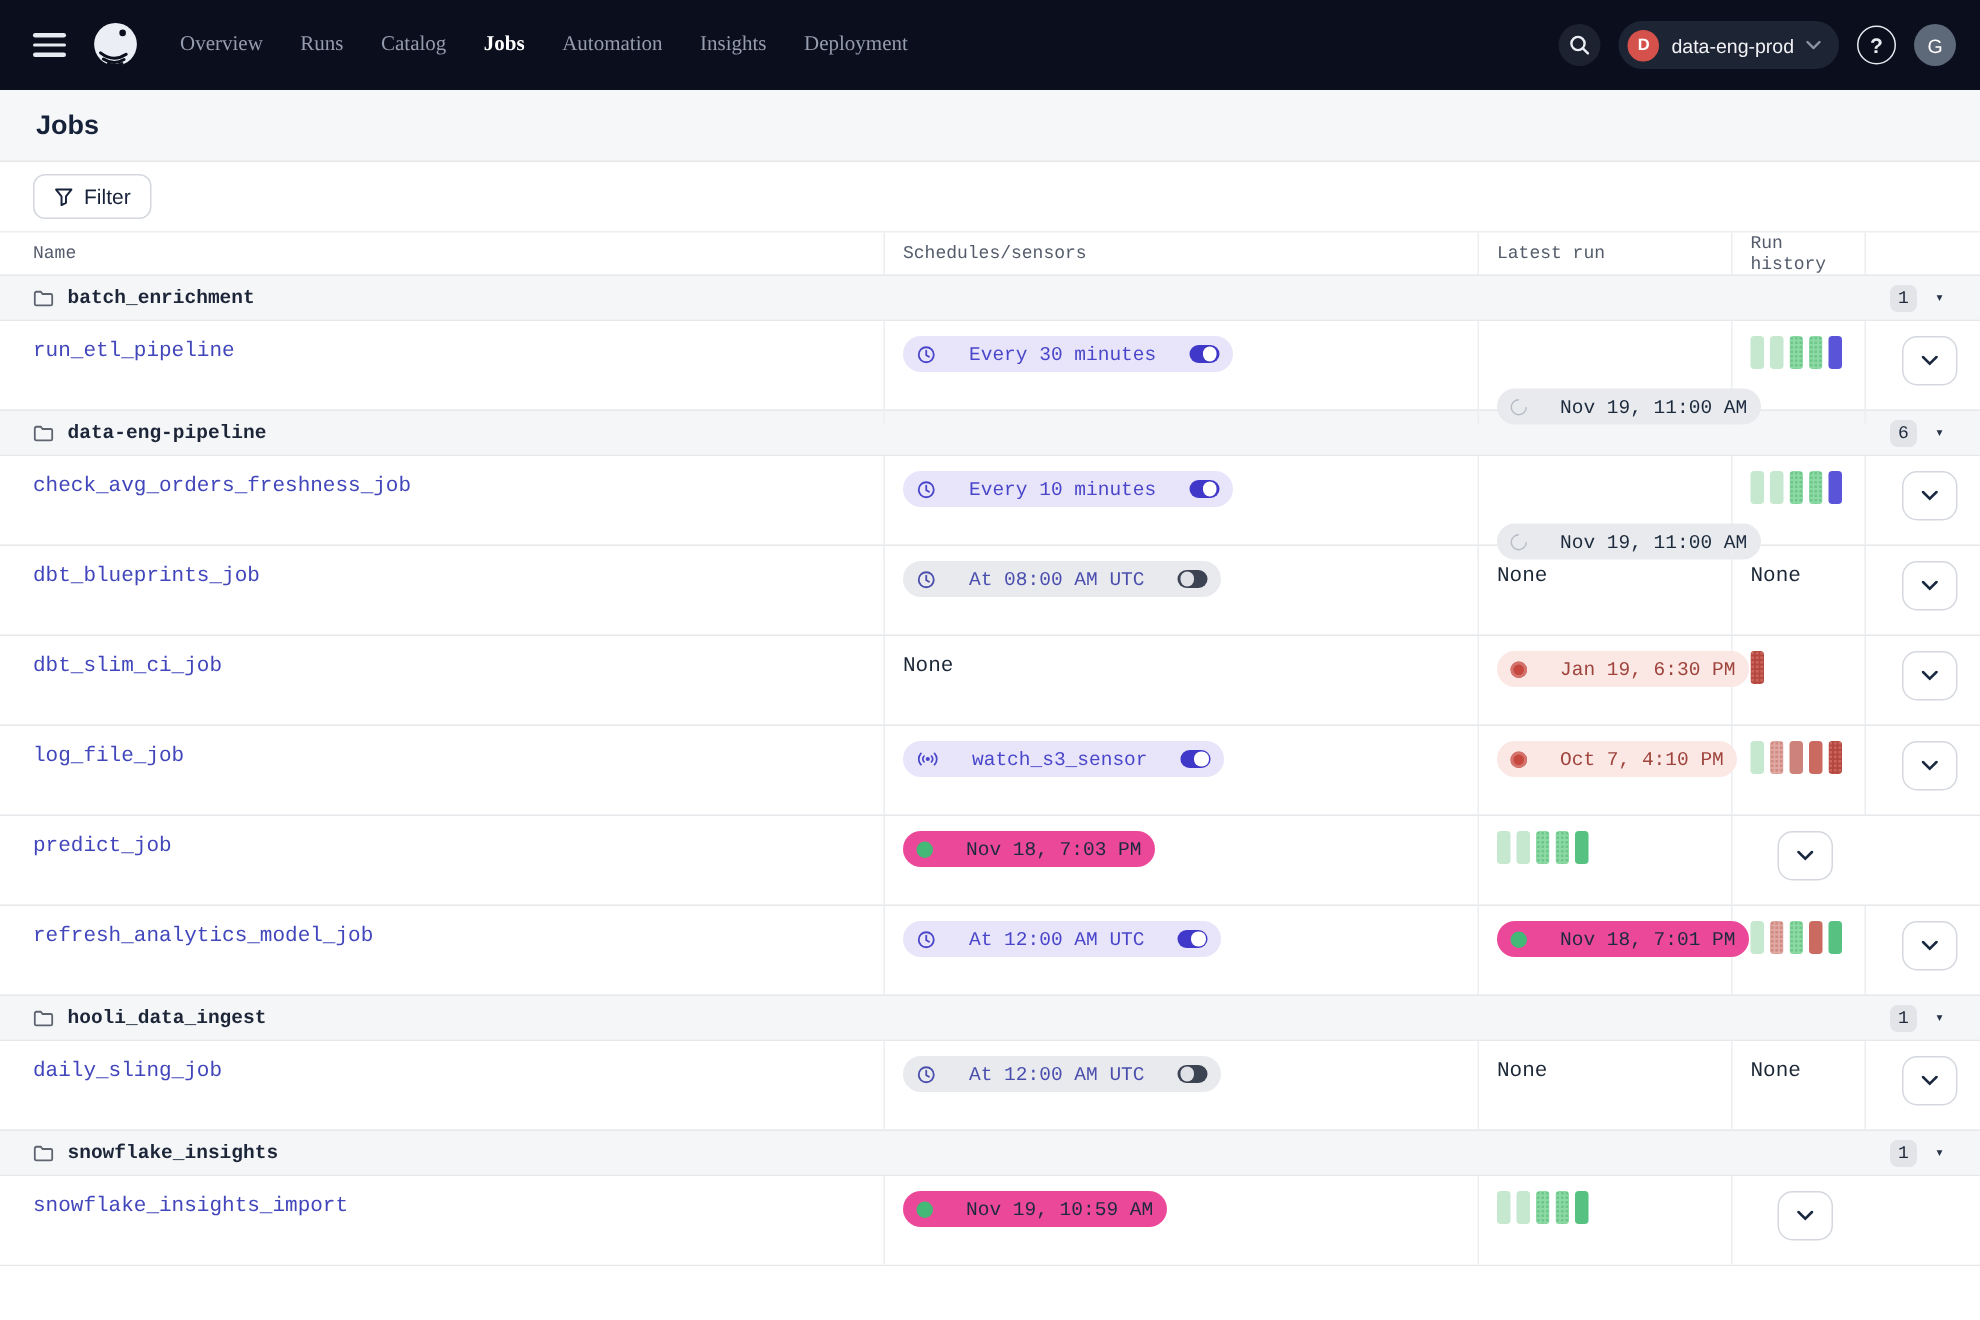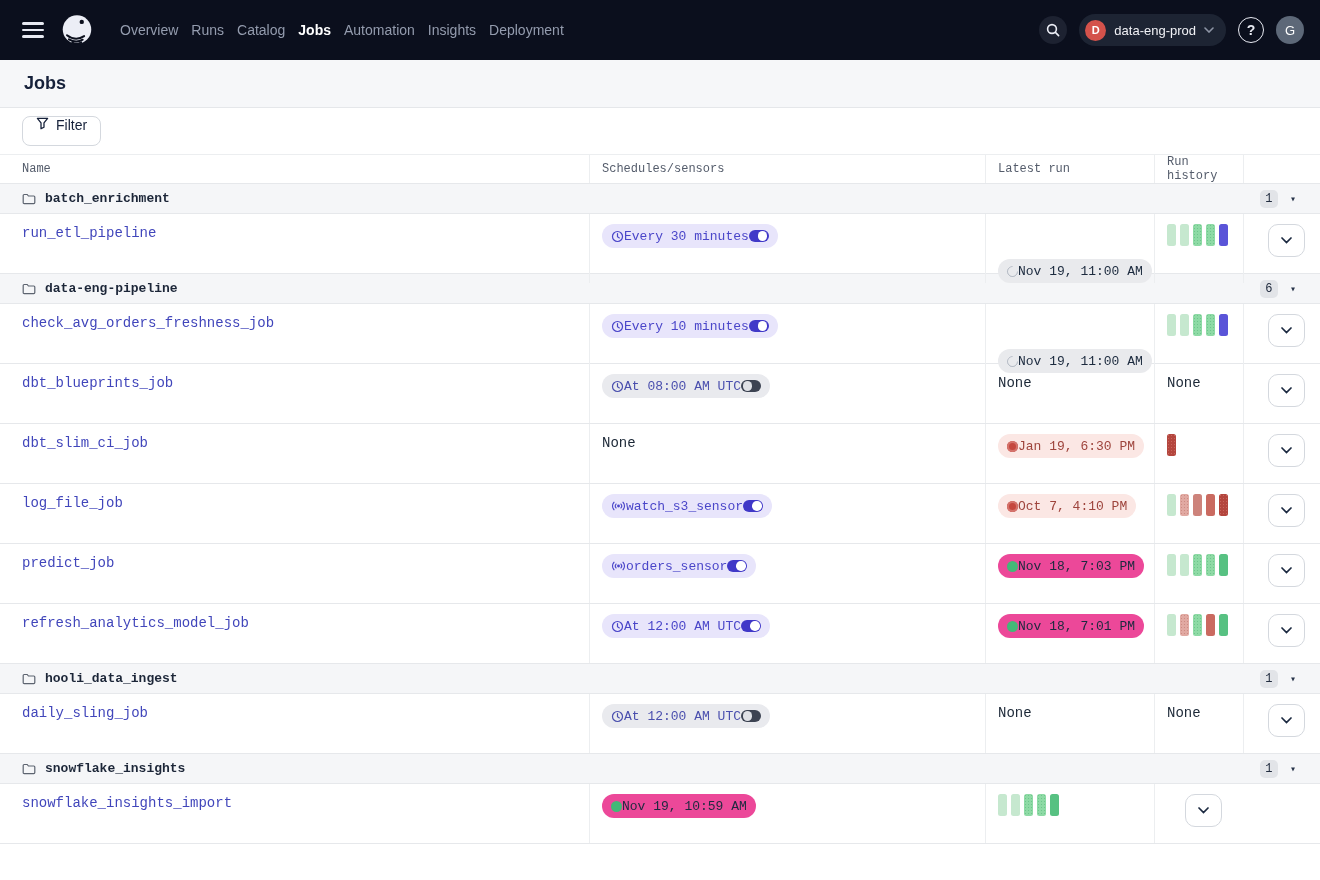--- a/index.html
+++ b/index.html
@@ -4,36 +4,36 @@
 <style>
   * { margin:0; padding:0; box-sizing:border-box; }
   html,body { width:1320px; height:880px; background:#ffffff; overflow:hidden;
     font-family:"Liberation Sans", sans-serif; color:#1b2536; }
 
   
   .topnav { height:60px; background:#0b0f1d; display:flex; align-items:center; padding:0 16px; }
   .hamburger { width:22px; display:flex; flex-direction:column; gap:4px; cursor:pointer; margin:0 14px 0 6px; }
   .hamburger i { display:block; height:2.4px; background:#e8eaf2; border-radius:2px; }
   .logo { margin-right:24px; display:flex; align-items:center; }
-  .nav-items { display:flex; align-items:flex-start; gap:13px; }
+  .nav-items { display:flex; align-items:flex-start; gap:25px;font-family:Liberation Serif, serif; }
   .nav-item { font-size:14px; color:#949cae; cursor:pointer; }
   .nav-item.active { color:#ffffff; font-weight:700; }
   .nav-right { margin-left:auto; display:flex; align-items:center; gap:12px; }
   .search-btn { width:28px; height:28px; border-radius:50%; background:#1d2231; display:flex; align-items:center; justify-content:center; cursor:pointer; }
   .deploy-pill { height:32px; background:#1d2433; border-radius:16px; display:flex; align-items:center; gap:8px; padding:0 12px 0 6px; cursor:pointer; }
   .deploy-avatar { width:21px; height:21px; border-radius:50%; background:#d4524b; color:#fff; font-size:11px; font-weight:700; display:flex; align-items:center; justify-content:center; }
   .deploy-name { color:#f1f2f6; font-size:13px; }
   .help-btn { width:26px; height:26px; border-radius:50%; border:1.7px solid #e8eaf2; color:#e8eaf2; font-size:14px; font-weight:700; display:flex; align-items:center; justify-content:center; cursor:pointer; }
   .user-avatar { width:28px; height:28px; border-radius:50%; background:#5d6878; color:#fff; font-size:13px; display:flex; align-items:center; justify-content:center; cursor:pointer; }
 
   
   .page-header { height:48px; background:#f6f7f9; border-bottom:1px solid #e5e7ea; display:flex; align-items:center; padding:0 24px; }
   .page-title { font-size:18px; font-weight:700; color:#16213a; }
   .filter-bar { height:46px; background:#fff; display:flex; align-items:center; padding:0 22px; }
-  .filter-btn { height:30px; border:1px solid #d4d8de; border-radius:8px; background:#fff; display:flex; align-items:flex-start; gap:7px; padding:0 13px; font-size:14px; color:#16213a; cursor:pointer; font-family:inherit; }
+  .filter-btn { height:30px; border:1px solid #d4d8de; border-radius:8px; background:#fff; display:flex; align-items:center; gap:7px; padding:0 13px; font-size:14px; color:#16213a; cursor:pointer; font-family:inherit; }
 
   
   .jobs-table { width:1320px; border-bottom:1px solid #e6e8eb;font-family:Liberation Mono, monospace; }
   .thead { display:grid; grid-template-columns:590px 396px 169px 89px 76px; height:29px; border-top:1px solid #eceef0; }
   .thead .th { font-size:12px; color:#545c6b; display:flex; align-items:center; padding-left:12px; border-right:1px solid #eceef0; }
   .thead .th:first-child { padding-left:22px; }
   .thead .th:last-child, .thead .th.no-sep { border-right:none; }
 
   .group-row { height:30px; background:#f5f6f8; border-top:1px solid #e6e8eb; display:flex; align-items:center; justify-content:space-between; padding:0 24px 0 22px; cursor:pointer; }
   .group-left { display:flex; align-items:center; gap:9px; }
@@ -42,21 +42,21 @@
   .count-badge { min-width:18px; height:18px; padding:0 4px; background:#e2e4e8; border-radius:5px; font-size:12px; color:#202b3e; display:flex; align-items:center; justify-content:center; }
   .caret { font-size:10px; color:#273349; cursor:pointer; }
 
   .job-row { display:grid; grid-template-columns:590px 396px 169px 89px 76px; height:60px; border-top:1px solid #e6e8eb; background:#fff; }
   .job-row .cell { border-right:1px solid #eceef0; padding:10px 0 0 12px; }
   .job-row .cell:last-child { border-right:none; }
   .name-cell { padding-left:22px !important; }
   .job-link { font-size:14px; color:#4146bb; text-decoration:none; cursor:pointer; }
   .none-text { font-size:14px; color:#1b2736; }
 
-  .pill { display:inline-flex; align-items:center; gap:0; height:24px; border-radius:12px; padding:0 9px; font-size:13px; white-space:nowrap; }
+  .pill { display:inline-flex; align-items:center; gap:22px; height:24px; border-radius:12px; padding:0 9px; font-size:13px; white-space:nowrap; }
   .pill.lavender { background:#e8e5fb; color:#4a46c9; }
   .pill.gray { background:#e9eaee; color:#4a4fae; }
   .pill.run-gray { background:#e9eaed; color:#1c2a3e;margin-top:35px; }
   .pill.run-green { background:#ec4899; color:#1c2a3e; }
   .pill.run-red { background:#fbe7e4; color:#9e443c; }
 
   .toggle { position:relative; width:20px; height:12.5px; border-radius:7px; display:inline-block; cursor:pointer; }
   .toggle.on { background:#4038c8; }
   .toggle.on::after { content:""; position:absolute; right:1.5px; top:1.5px; width:9.5px; height:9.5px; border-radius:50%; background:#ffffff; }
   .toggle.off { background:#3c4352; }
@@ -329,30 +329,20 @@
           <svg width="11" height="7" viewBox="0 0 11 7">
             <path d="M1 1 L5.5 5.5 L10 1" stroke="#1b2940" stroke-width="1.7" fill="none" stroke-linecap="round"></path>
           </svg>
         </button>
       </div>
   </div>
 
   <div class="job-row">
     <div class="cell name-cell"><a class="job-link">predict_job</a></div>
     <div class="cell">
-      <span class="pill lavender">
-        <svg width="15" height="12" viewBox="0 0 16 12">
-          <circle cx="8" cy="6" r="1.5" fill="#4a46c9"></circle>
-          <path d="M5.4 3.9 a3.2 3.2 0 0 0 0 4.2 M10.6 3.9 a3.2 3.2 0 0 1 0 4.2 M3.2 2 a5.8 5.8 0 0 0 0 8 M12.8 2 a5.8 5.8 0 0 1 0 8" stroke="#4a46c9" stroke-width="1.2" fill="none" stroke-linecap="round"></path>
-        </svg>
-        <span>orders_sensor</span>
-        <span class="toggle on"></span>
-      </span>
-    </div>
-    <div class="cell">
       <span class="pill run-green">
         <span class="status-dot green"></span>
         <span>Nov 18, 7:03 PM</span>
       </span>
     </div>
     <div class="cell">
         <div class="bars">
           <div class="bar g1"></div>
           <div class="bar g1"></div>
           <div class="bar g2"></div>

